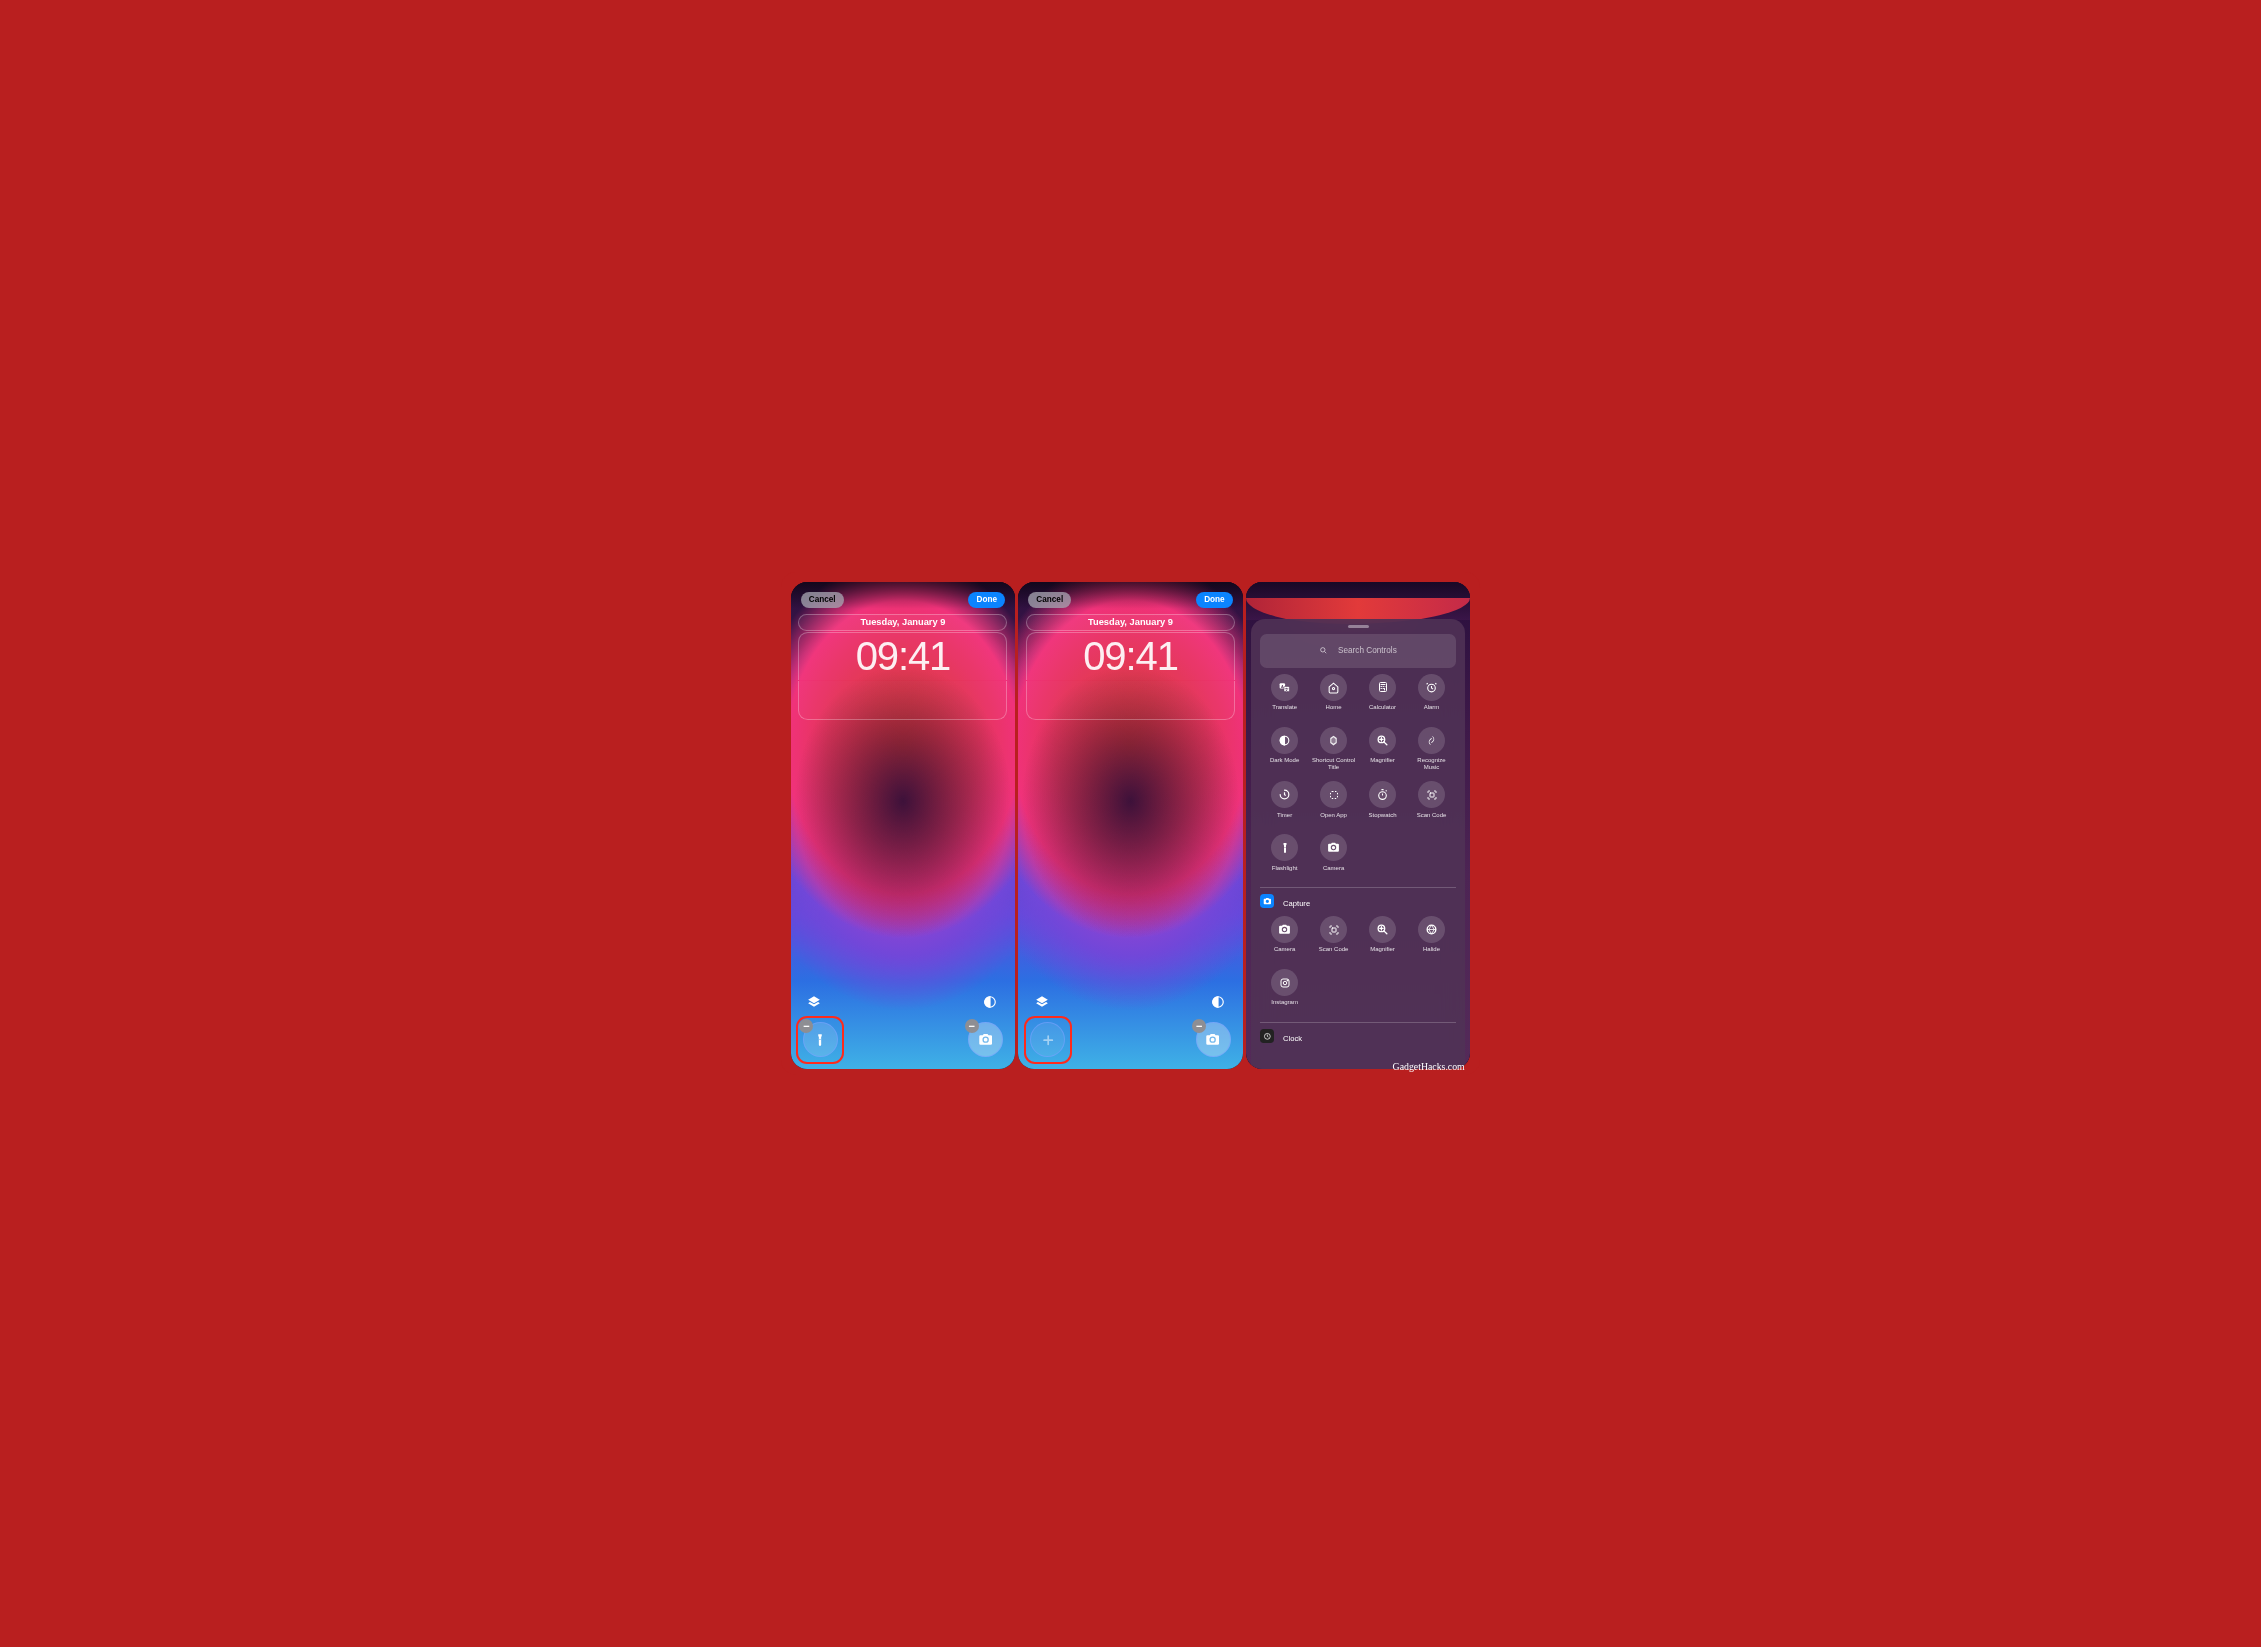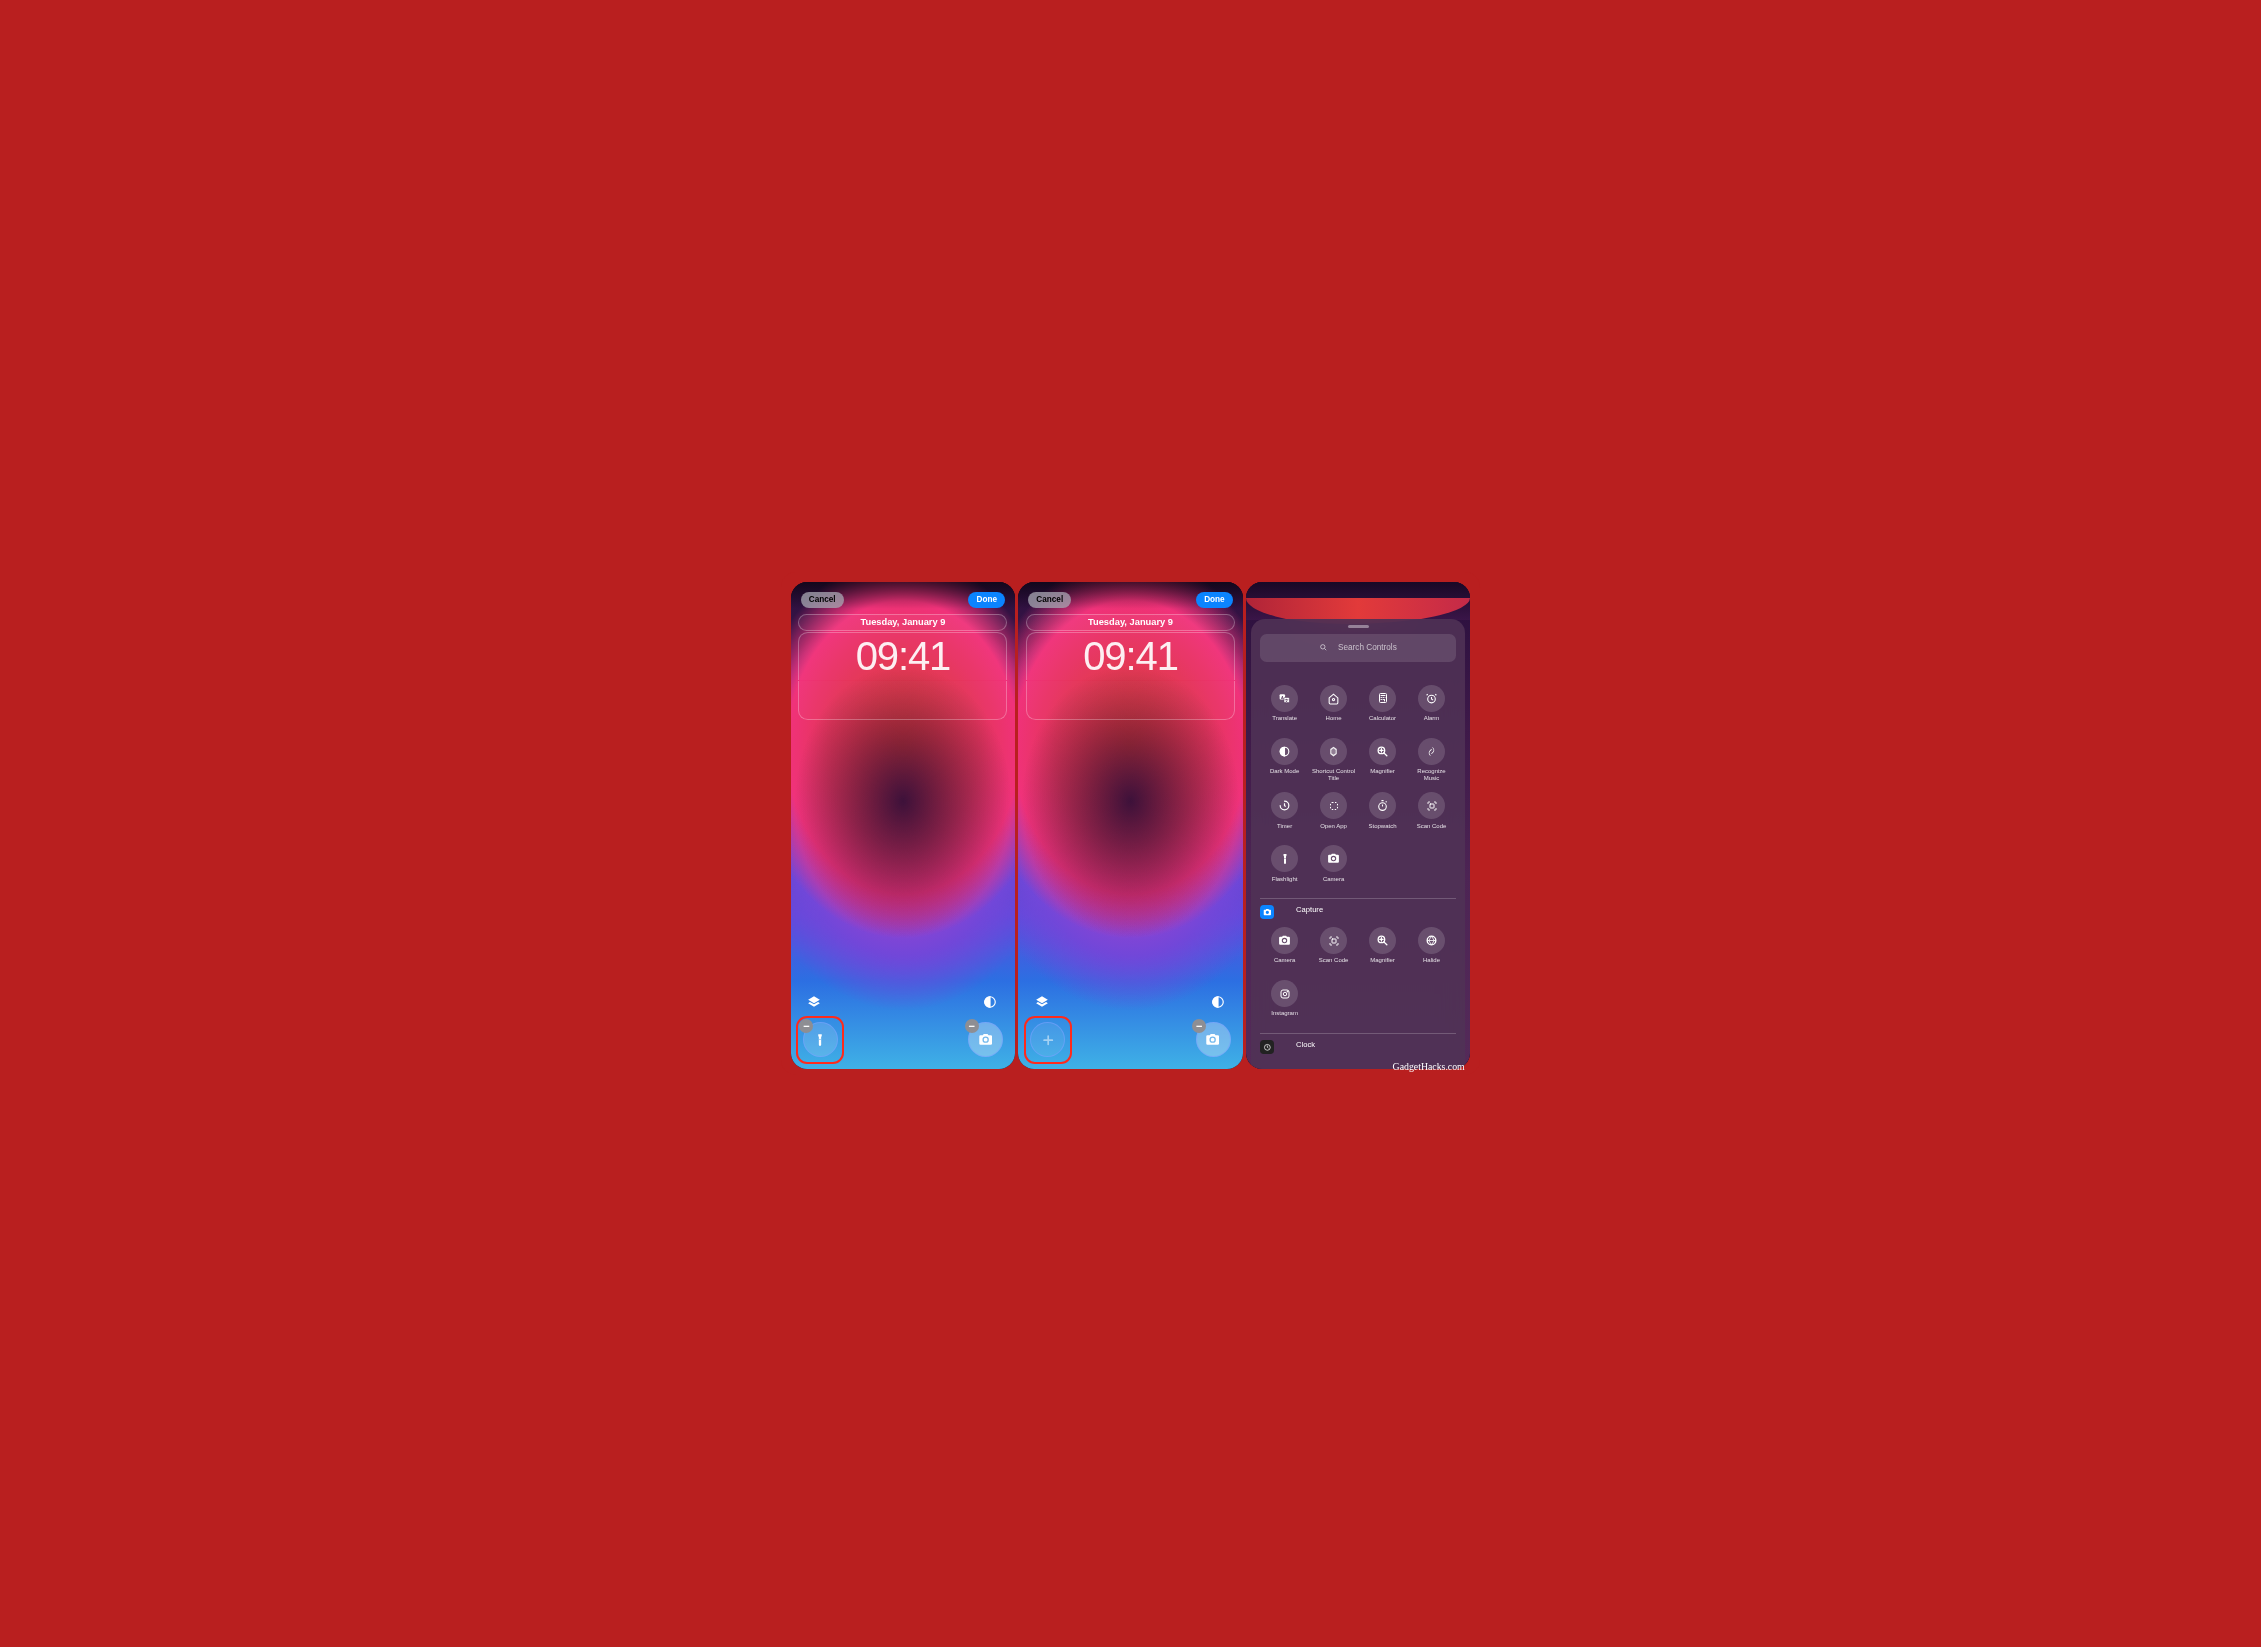--- a/index.html
+++ b/index.html
@@ -138,26 +138,26 @@
   overflow: hidden;
 }
 .grabber {
   width: 21px; height: 2.7px; border-radius: 1.6px;
   background: rgba(255,255,255,0.4);
   margin: 1.1px auto 5.5px auto;
 }
 .search-box {
   background: rgba(255,255,255,0.12);
   border-radius: 6.6px;
-  height: 28px;
+  height: 34px;
   display: flex; align-items: center; justify-content: center;
   color: rgba(255,255,255,0.65);
   font-size: 8.2px;
   gap: 10px;
-  margin-bottom: 23px;
+  margin-bottom: 6px;
 }
 .control-grid {
   display: grid;
   grid-template-columns: repeat(4, 1fr);
   gap: 9.8px 4.4px;
   padding: 0 2.2px;
 }
 .control-item {
   display: flex; flex-direction: column; align-items: center;
   gap: 3.3px;
@@ -174,21 +174,21 @@
   font-size: 6px;
   text-align: center;
   line-height: 1.2;
   min-height: 13px;
 }
 .divider {
   height: 0.5px; background: rgba(255,255,255,0.2);
   margin: 9.8px 0 6.6px 0;
 }
 .section-head {
-  display: flex; align-items: flex-start; gap: 22px;
+  display: flex; align-items: flex-end; gap: 9px;
   color: #fff; font-size: 7.6px; font-weight: 500;
   margin-bottom: 7.6px;
 }
 .section-icon {
   width: 14px; height: 14px; border-radius: 3.8px;
   display: flex; align-items: center; justify-content: center;
 }
 .section-icon.blue { background: #0b84ff; }
 svg { display: block; }
 .wallpaper-dim {

